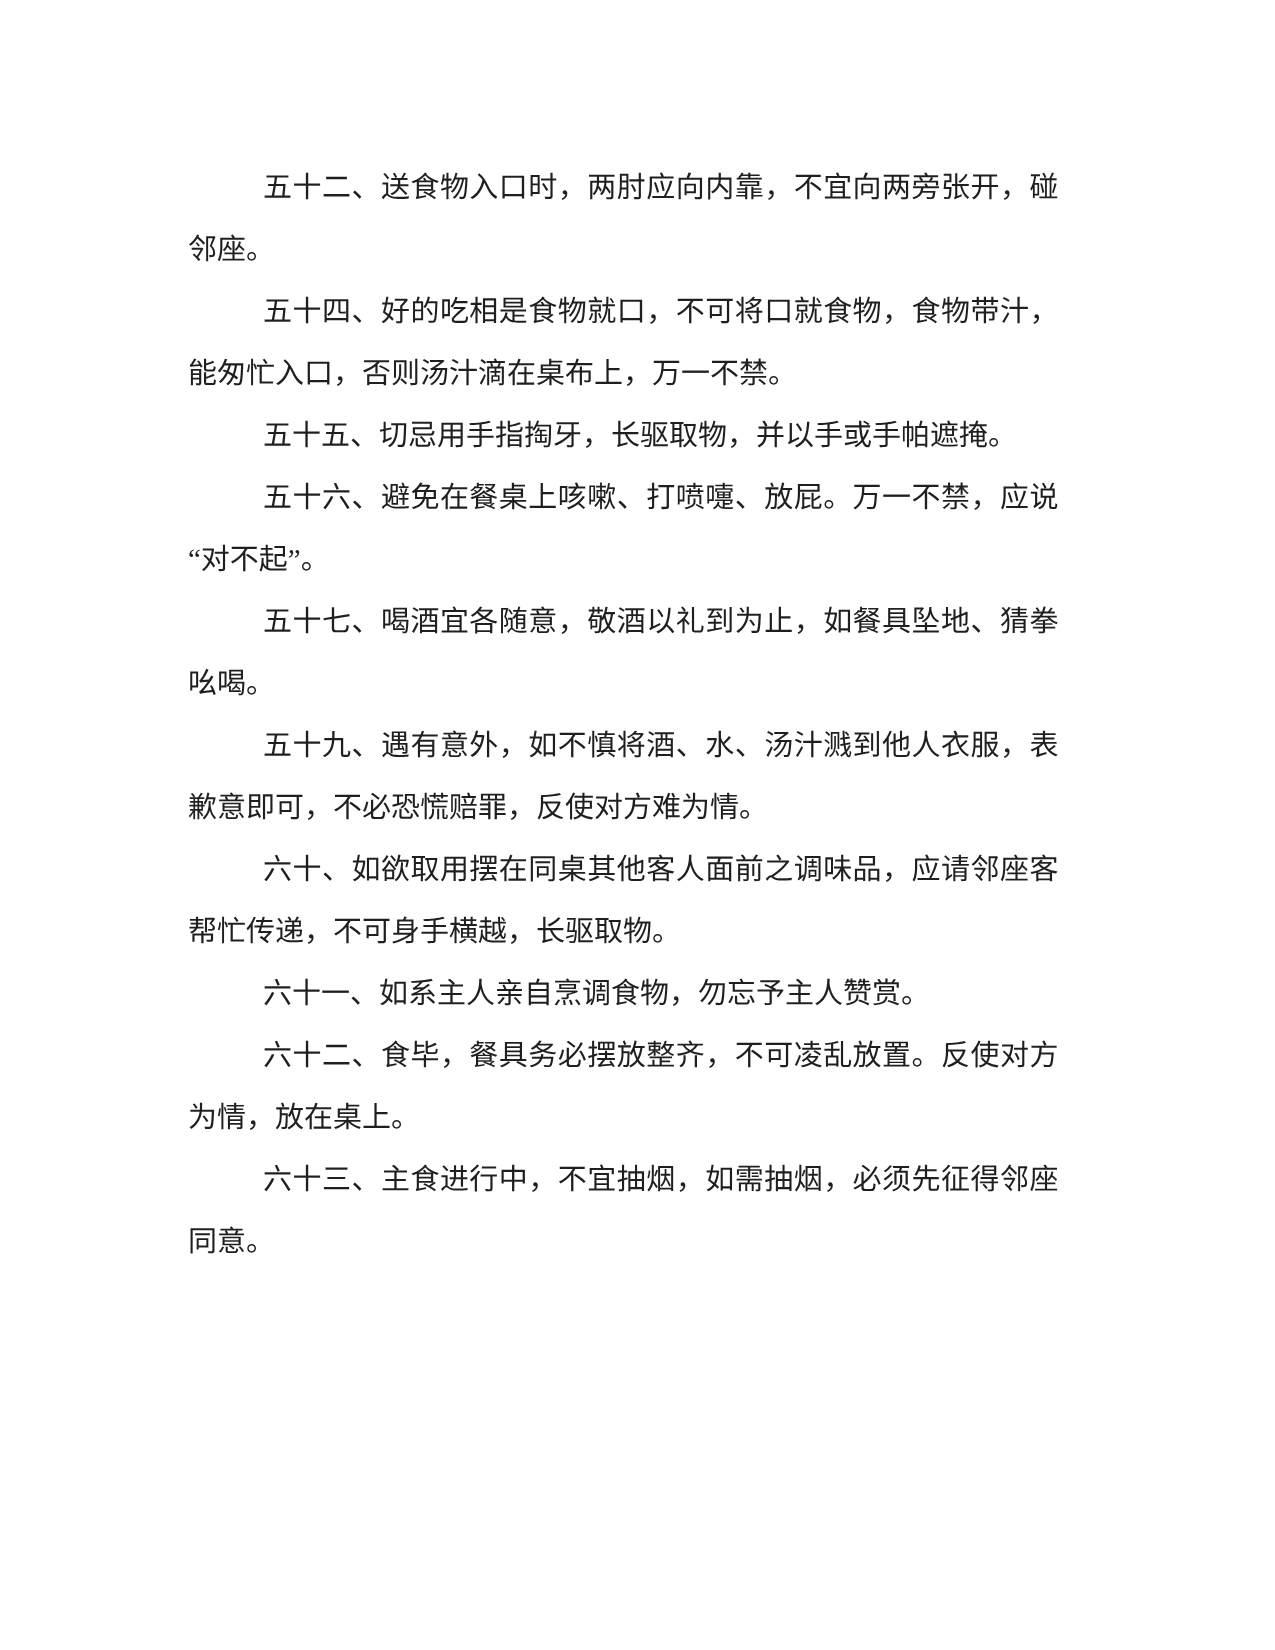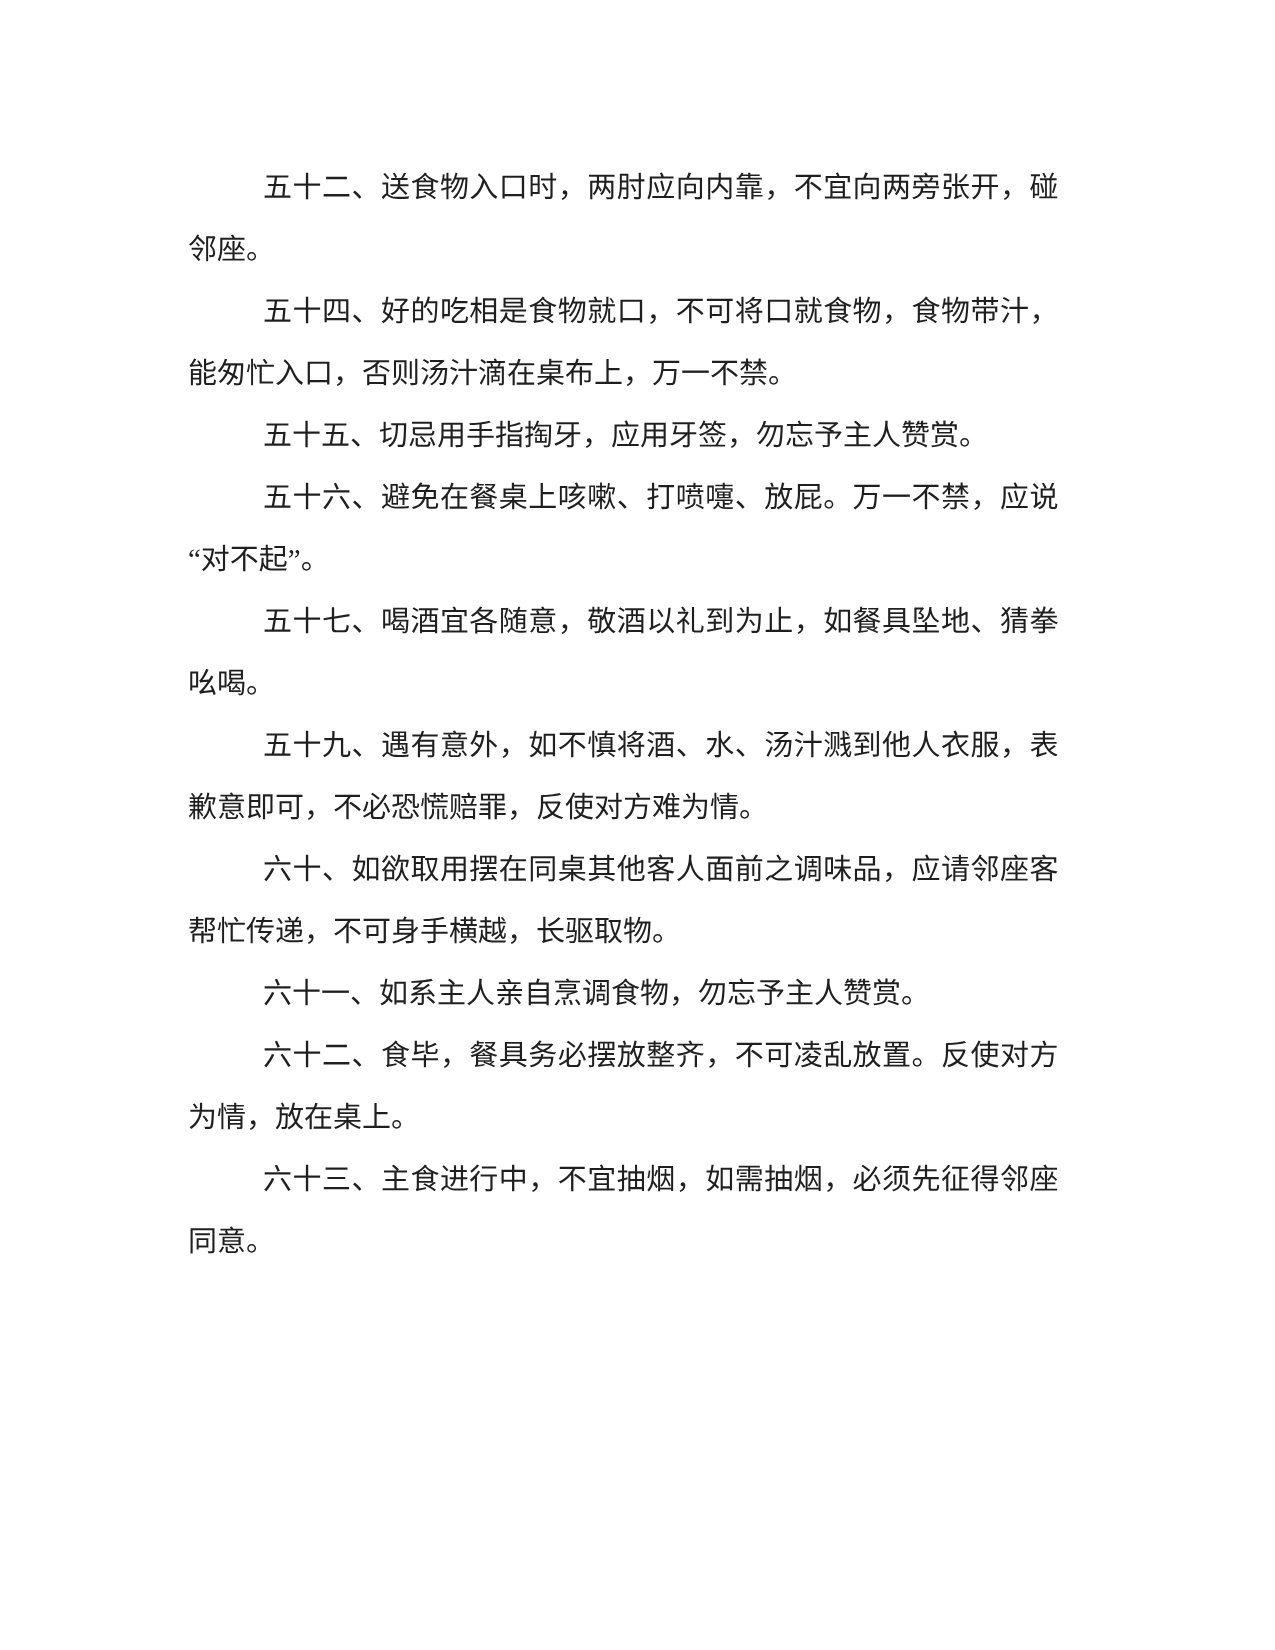--- a/index.html
+++ b/index.html
@@ -34,21 +34,21 @@
     overflow-wrap: break-word;
   }
 </style>
 </head>
 <body>
 
 <div class="page">
   <div class="doc-body" style="color: rgb(31, 31, 31);">
       <p>五十二、送食物入口时，两肘应向内靠，不宜向两旁张开，碰及邻座。</p>
       <p>五十四、好的吃相是食物就口，不可将口就食物，食物带汁，不能匆忙入口，否则汤汁滴在桌布上，万一不禁。</p>
-      <p>五十五、切忌用手指掏牙，应用牙签，勿忘予主人赞赏。</p>
+      <p>五十五、切忌用手指掏牙，长驱取物，并以手或手帕遮掩。</p>
       <p>五十六、避免在餐桌上咳嗽、打喷嚏、放屁。万一不禁，应说声“对不起”。</p>
       <p>五十七、喝酒宜各随意，敬酒以礼到为止，如餐具坠地、猜拳、吆喝。</p>
       <p>五十九、遇有意外，如不慎将酒、水、汤汁溅到他人衣服，表示歉意即可，不必恐慌赔罪，反使对方难为情。</p>
       <p>六十、如欲取用摆在同桌其他客人面前之调味品，应请邻座客人帮忙传递，不可身手横越，长驱取物。</p>
       <p>六十一、如系主人亲自烹调食物，勿忘予主人赞赏。</p>
       <p>六十二、食毕，餐具务必摆放整齐，不可凌乱放置。反使对方难为情，放在桌上。</p>
       <p>六十三、主食进行中，不宜抽烟，如需抽烟，必须先征得邻座的同意。</p>
     </div>
 </div>
 

